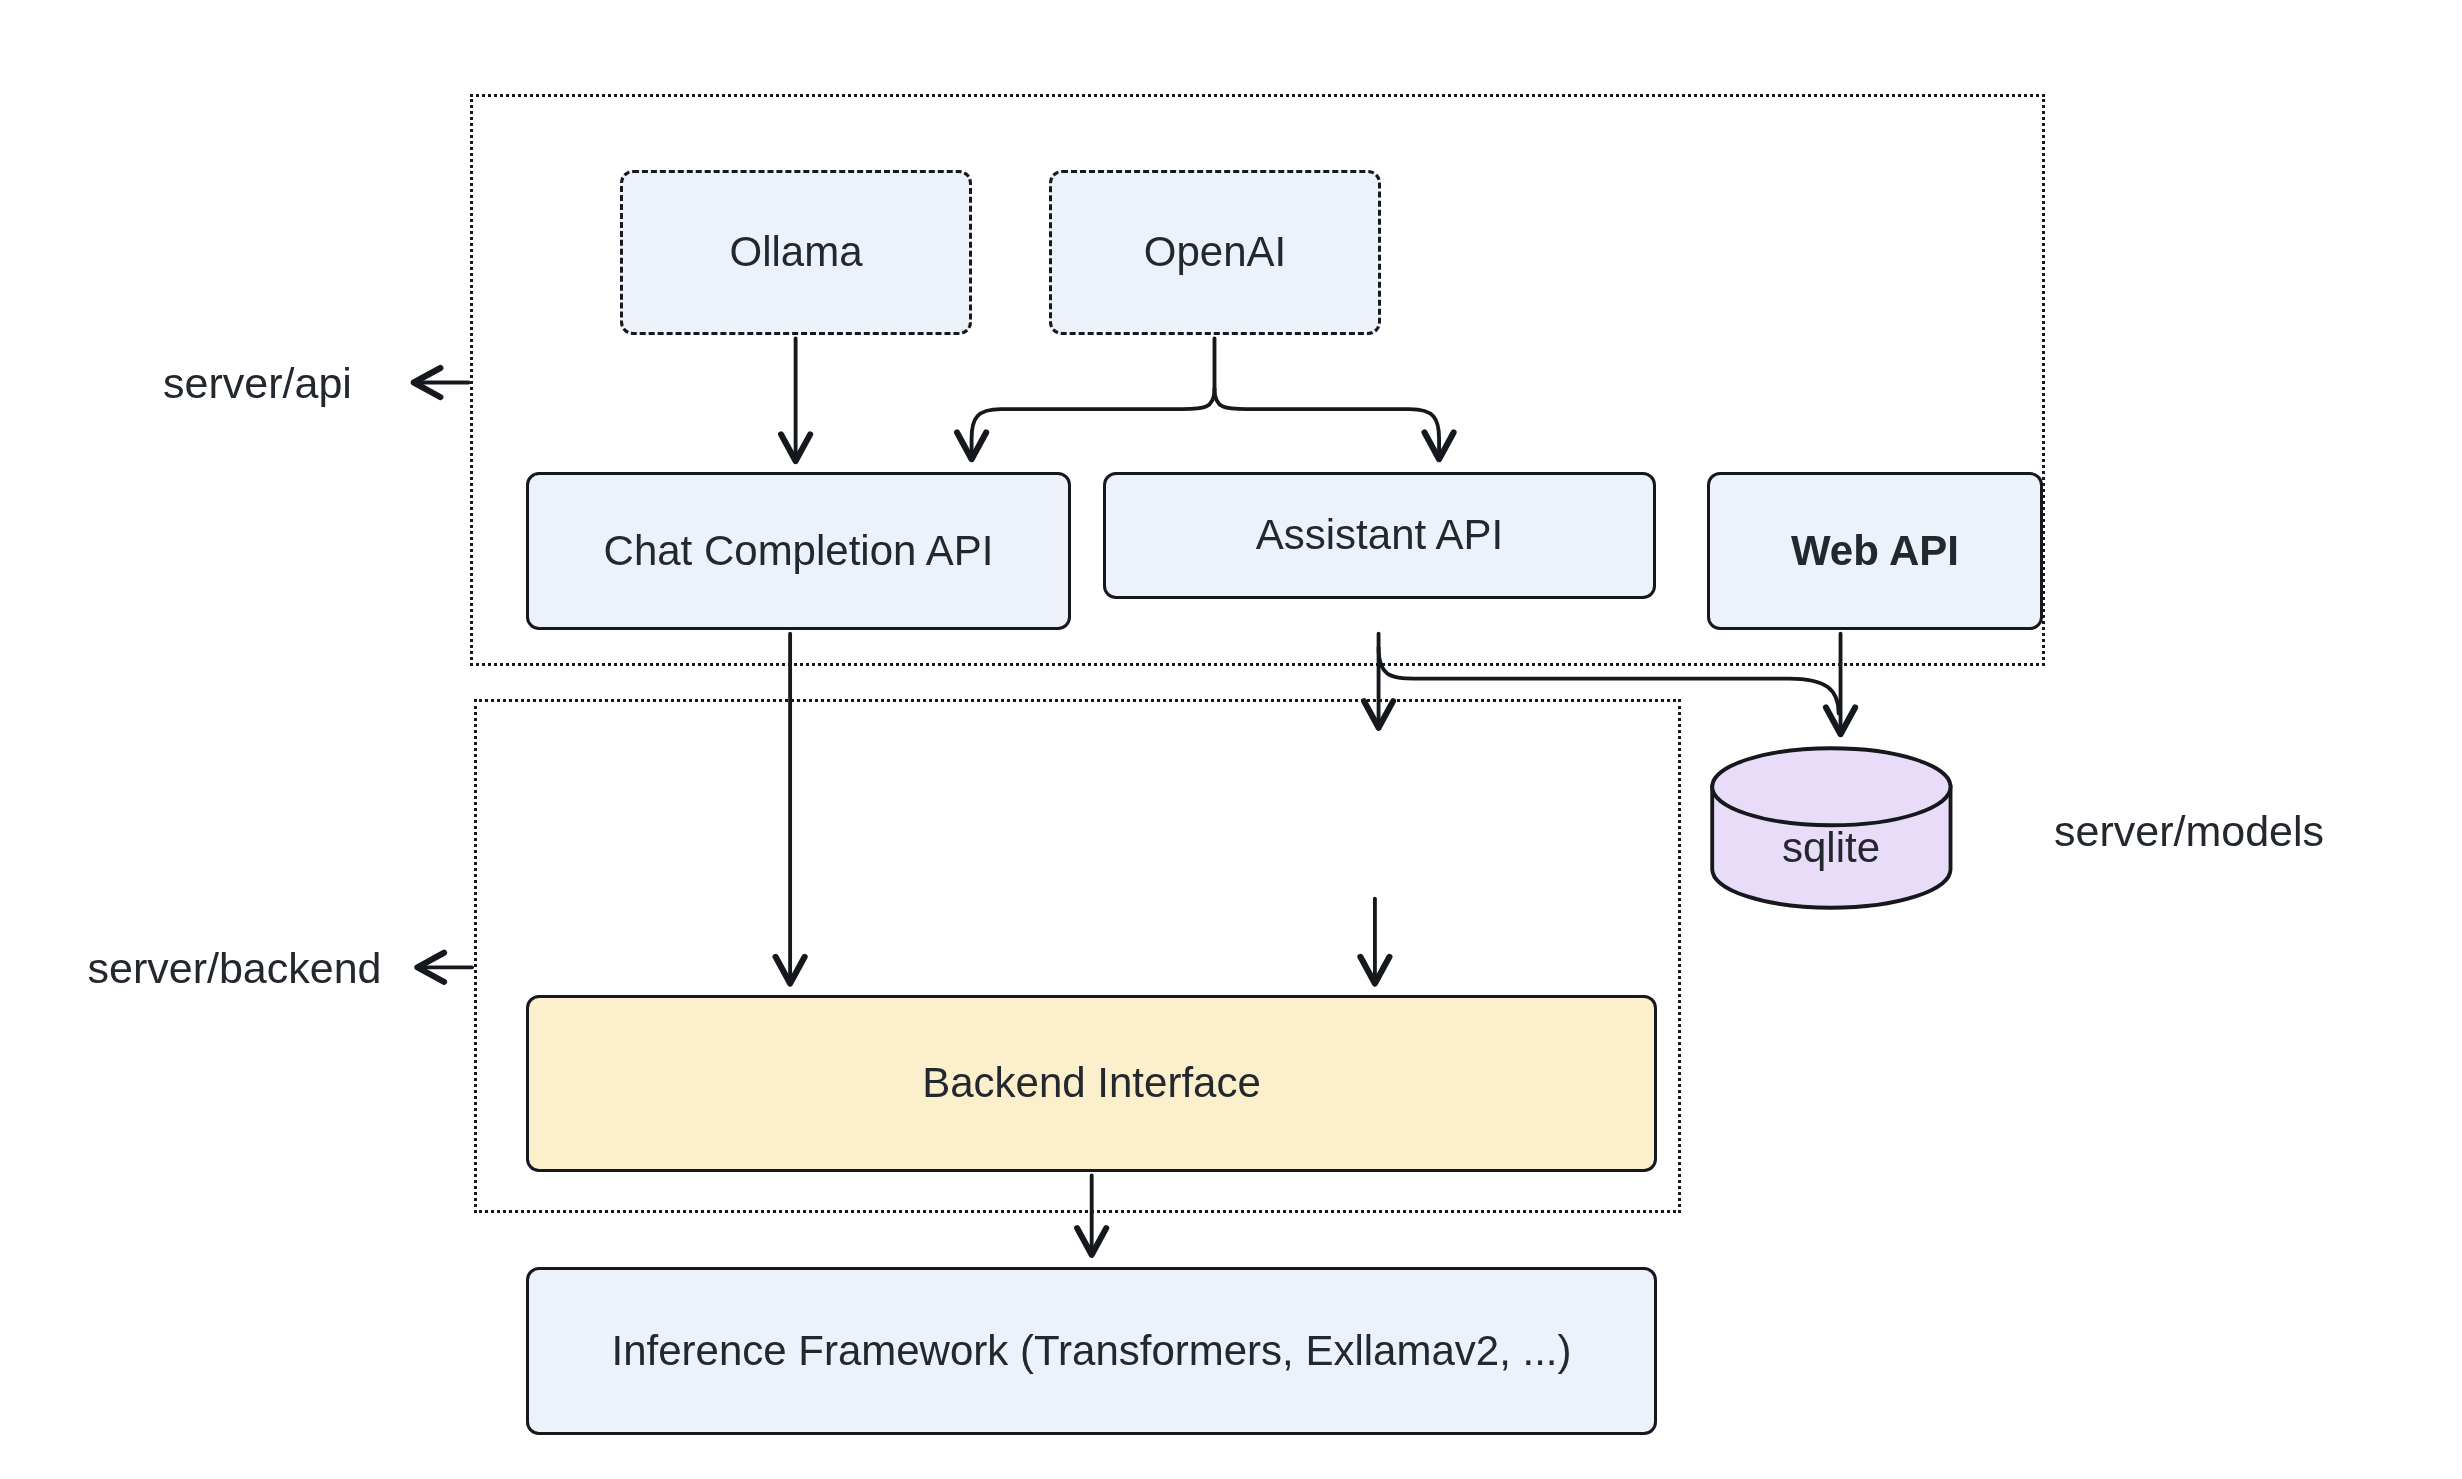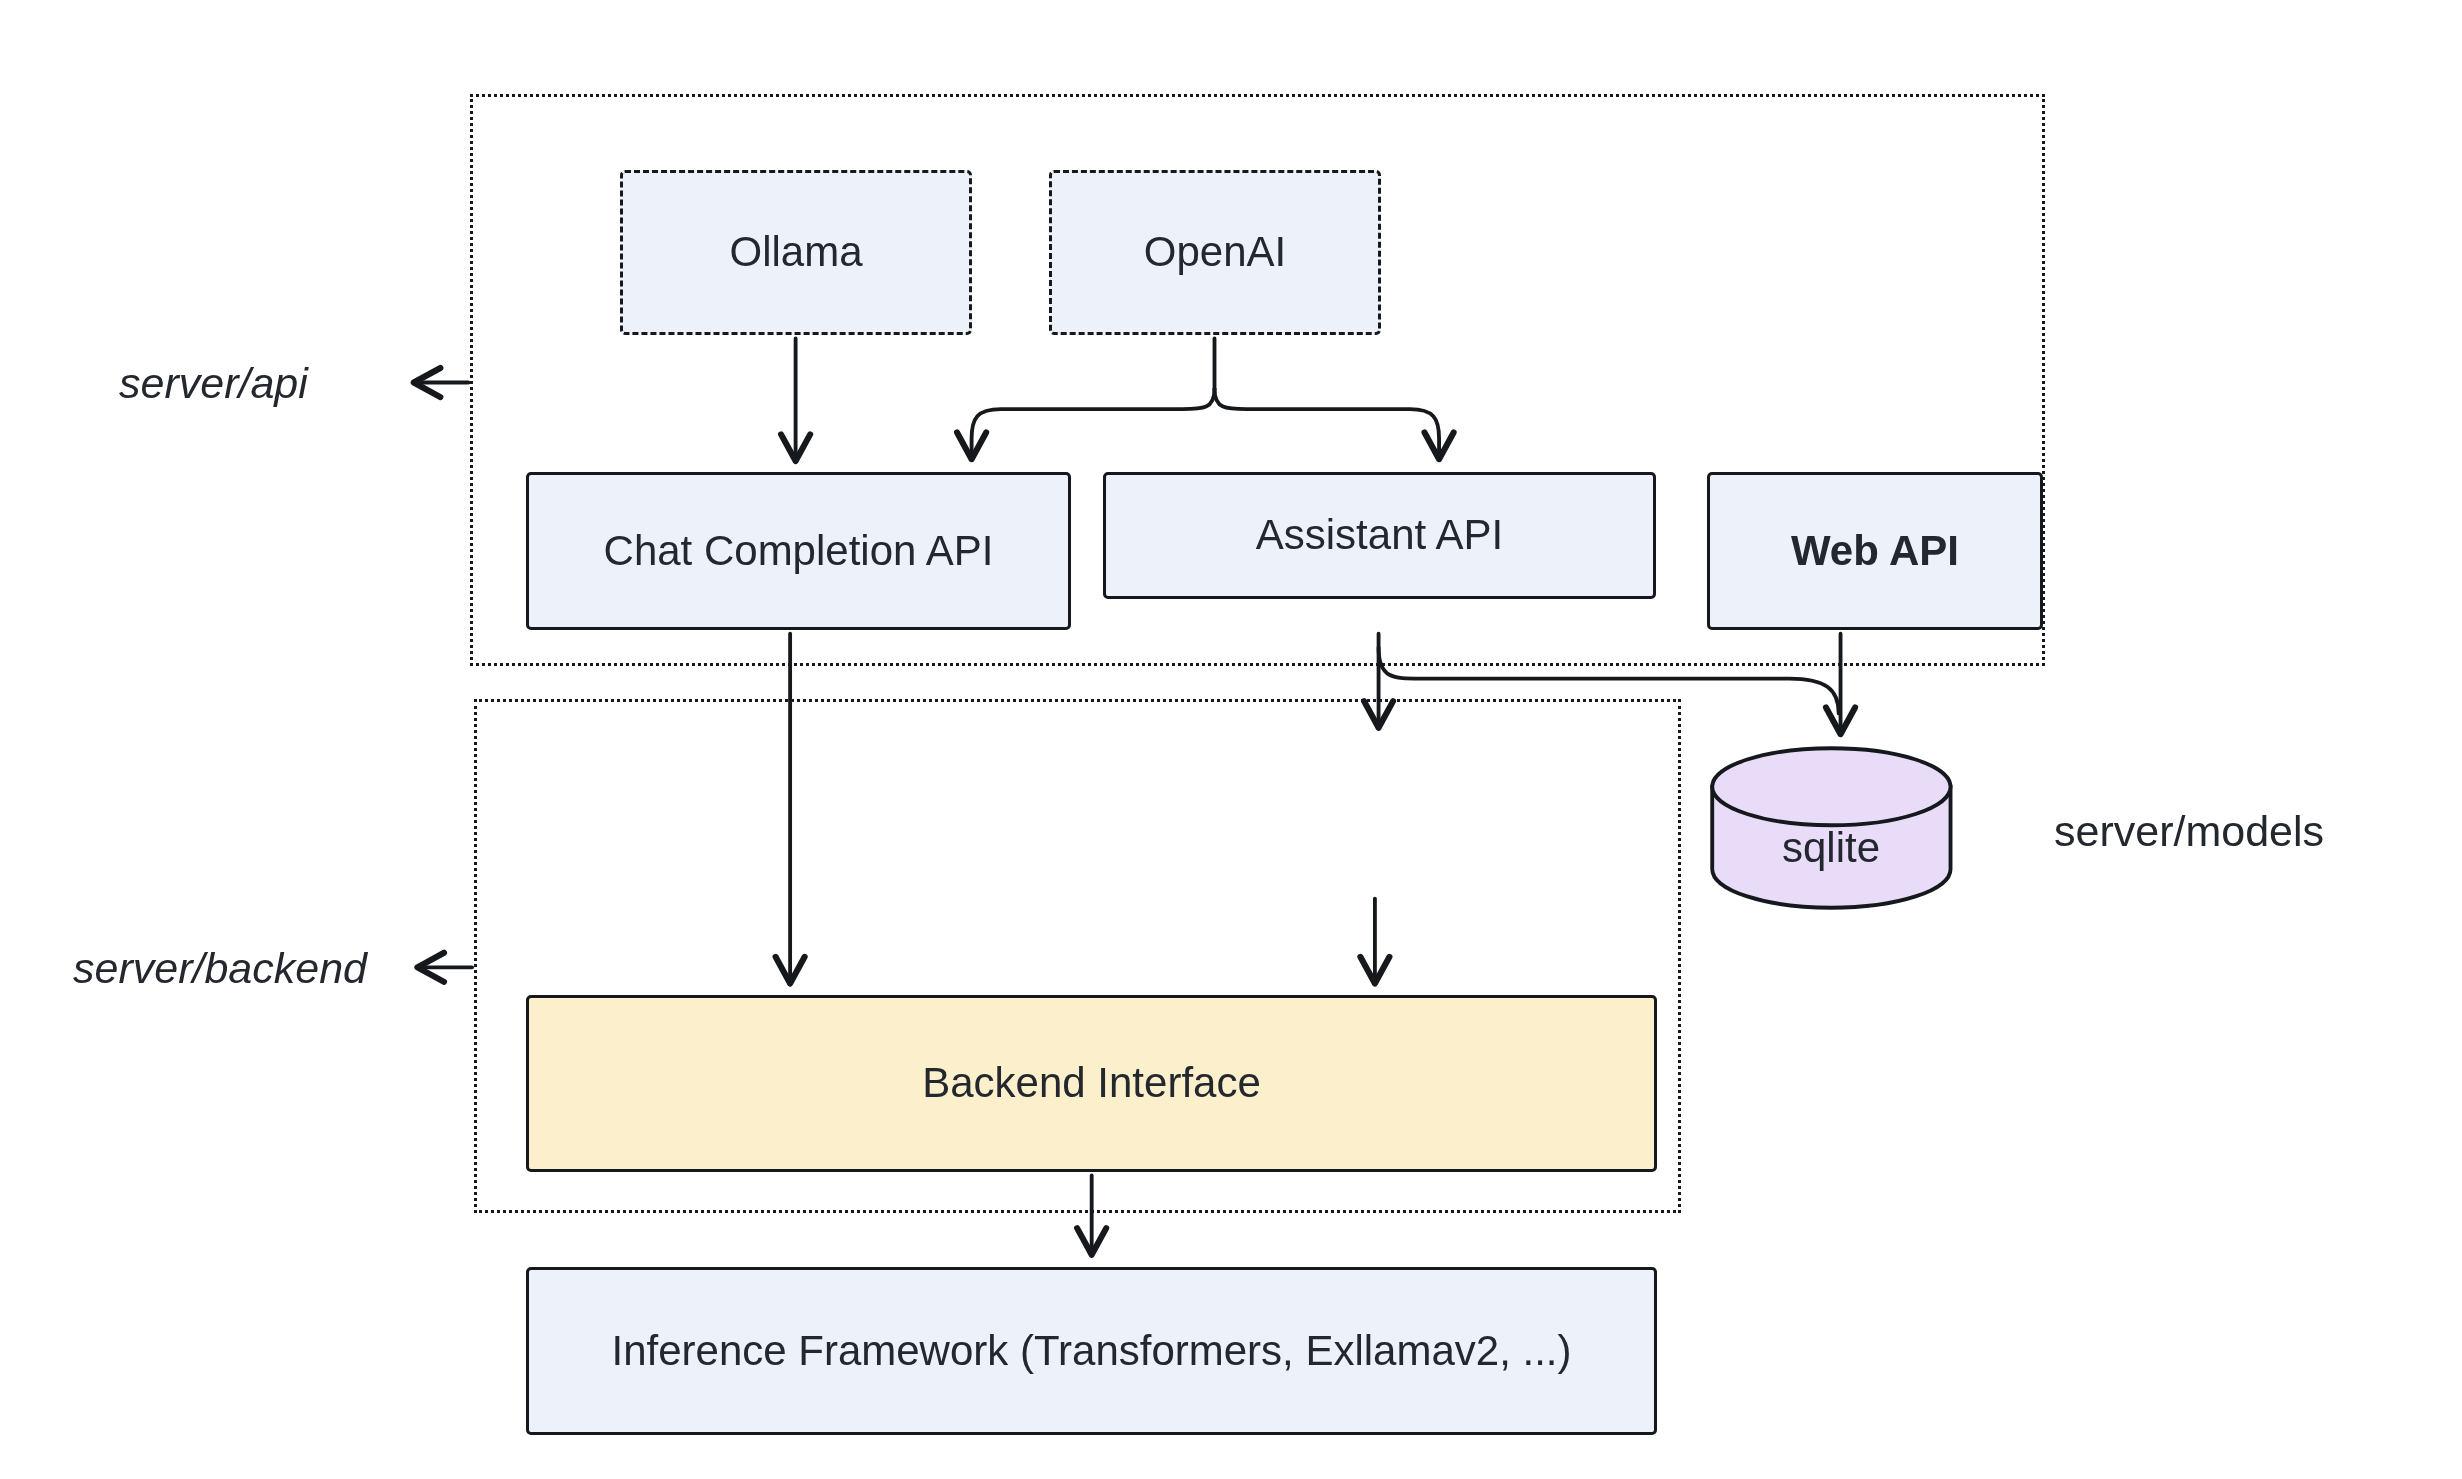--- a/index.html
+++ b/index.html
@@ -13,41 +13,41 @@
   }
   .container-dotted {
     position: absolute;
     border: 3.7px dotted #15181d;
     background: transparent;
   }
   .node {
     position: absolute;
     box-sizing: border-box;
     border: 3.7px solid #15181d;
-    border-radius: 5px;
+    border-radius: 13px;
     background: #ecf1fa;
     color: #23272e;
     font-size: 42px;
     display: flex;
     flex-direction: column;
     align-items: center;
     justify-content: center;
     text-align: center;
     line-height: 1.35;
   }
   .node.dashed { border-style: dashed; }
   .node.green  { background: #d8f3de; }
   .node.yellow { background: #fcefcb; }
   .side-label {
     position: absolute;
     color: #23272e;
     font-size: 43px;
     white-space: nowrap;
   }
-  .right-align { text-align: left; font-style: italic; }
+  .right-align { text-align: center; }
   #edges-layer, #cylinder-layer {
     position: absolute;
     left: 0; top: 0;
     width: 2462px;
     height: 1480px;
     pointer-events: none;
   }
   .cyl-label {
     position: absolute;
     left: 1712px;

